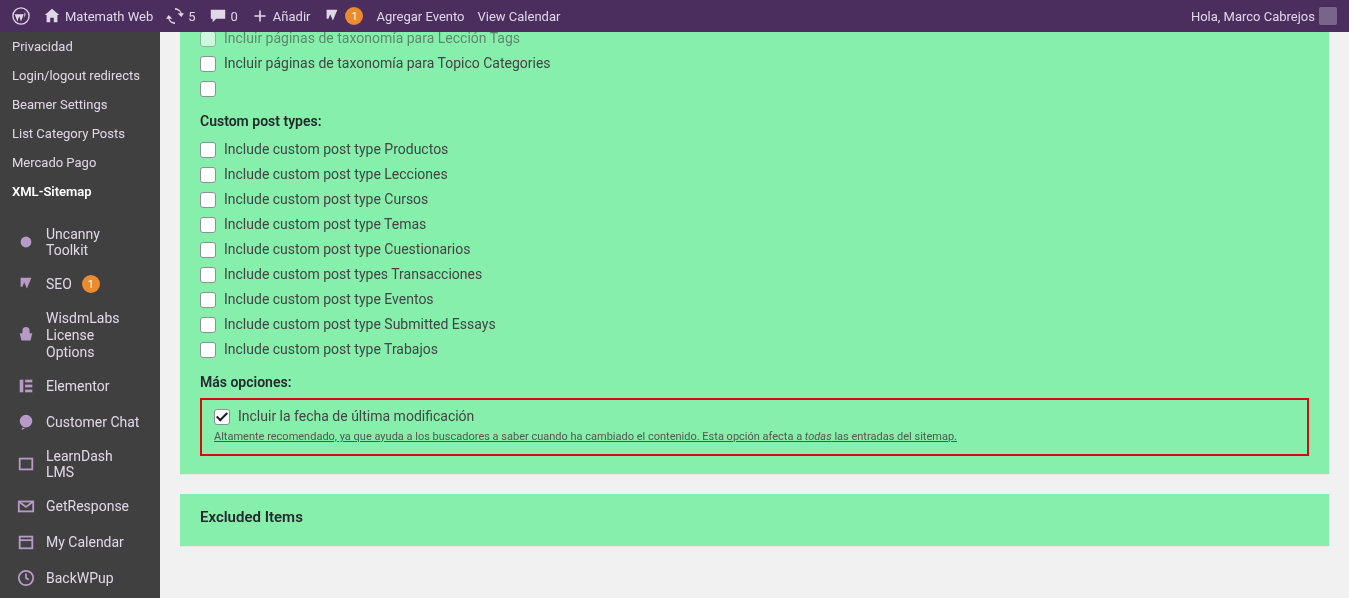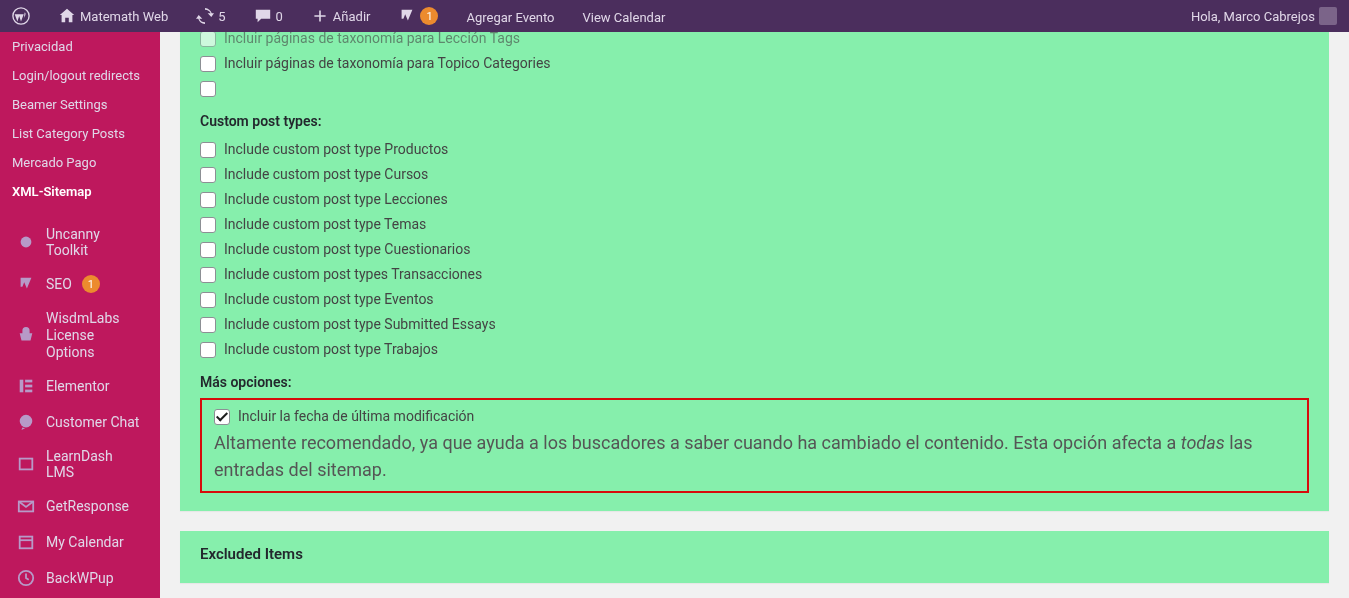--- a/index.html
+++ b/index.html
@@ -16,36 +16,36 @@
 
 .adminbar {
   background: #4b2e5d;
   height: 32px;
   display: flex;
   align-items: center;
   padding: 0 8px;
   color: #e0d7e8;
   font-size: 13px;
 }
-.adminbar .left { display: flex; align-items: flex-end; gap: 20px; }
+.adminbar .left { display: flex; align-items: center; gap: 5px; }
 .adminbar .right { margin-left: auto; display: flex; align-items: center; gap: 8px; }
 .adminbar .item { display: flex; align-items: center; gap: 4px; cursor: pointer; padding: 0 4px; }
 .adminbar .icon { width: 18px; height: 18px; display: inline-flex; align-items: center; justify-content: center; }
 .adminbar .badge-orange {
   background: #ec8b2e; color: #fff; border-radius: 10px; min-width: 18px; height: 18px;
   display: inline-flex; align-items: center; justify-content: center; font-size: 11px; padding: 0 5px;
 }
 .adminbar .avatar { width: 18px; height: 18px; background: #7b6489; border-radius: 2px; }
 
 
 .sidebar {
   position: absolute;
   left: 0; top: 32px; bottom: 0;
   width: 160px;
-  background: #be185d;
+  background: #404040;
   color: #e0d7e8;
   overflow-y: auto;
 }
 .sidebar .menu-item {
   display: flex; align-items: center; gap: 10px;
   padding: 8px 16px;
   cursor: pointer;
   font-size: 14px;
 }
 .sidebar .menu-item.sub { padding: 7px 12px; font-size: 13px; }
@@ -92,21 +92,21 @@
 }
 .cb-row input[type=checkbox]:checked::after {
   content: ""; position: absolute; left: 4px; top: 0px;
   width: 4px; height: 9px; border: solid #1e1e1e; border-width: 0 2px 2px 0;
   transform: rotate(45deg);
 }
 .highlighted {
   border: 2px solid #d60b0b; padding: 8px 12px; 
 }
 .desc {
-  font-size: 18px; color: #555; margin-top: 4px; line-height: 1.5;
+  font-size: 11px; color: #555; margin-top: 4px; line-height: 1.5; text-decoration: underline;
 }
 .desc em { font-style: italic; }
 
 svg { display: block; }
 </style>
 </head>
 <body>
 
 <div class="adminbar">
   <div class="left">
@@ -304,25 +304,25 @@
     </div>
 
     <div class="section-title">Custom post types:</div>
 
     <div class="cb-row">
         <input type="checkbox" style="">
         <label>Include custom post type Productos</label>
       </div>
     <div class="cb-row">
         <input type="checkbox" style="">
+        <label>Include custom post type Lecciones</label>
+      </div>
+    <div class="cb-row">
+        <input type="checkbox" style="">
         <label>Include custom post type Cursos</label>
-      </div>
-    <div class="cb-row">
-        <input type="checkbox" style="">
-        <label>Include custom post type Lecciones</label>
       </div>
     <div class="cb-row">
         <input type="checkbox" style="">
         <label>Include custom post type Temas</label>
       </div>
     <div class="cb-row">
         <input type="checkbox" style="">
         <label>Include custom post type Cuestionarios</label>
       </div>
     <div class="cb-row">

